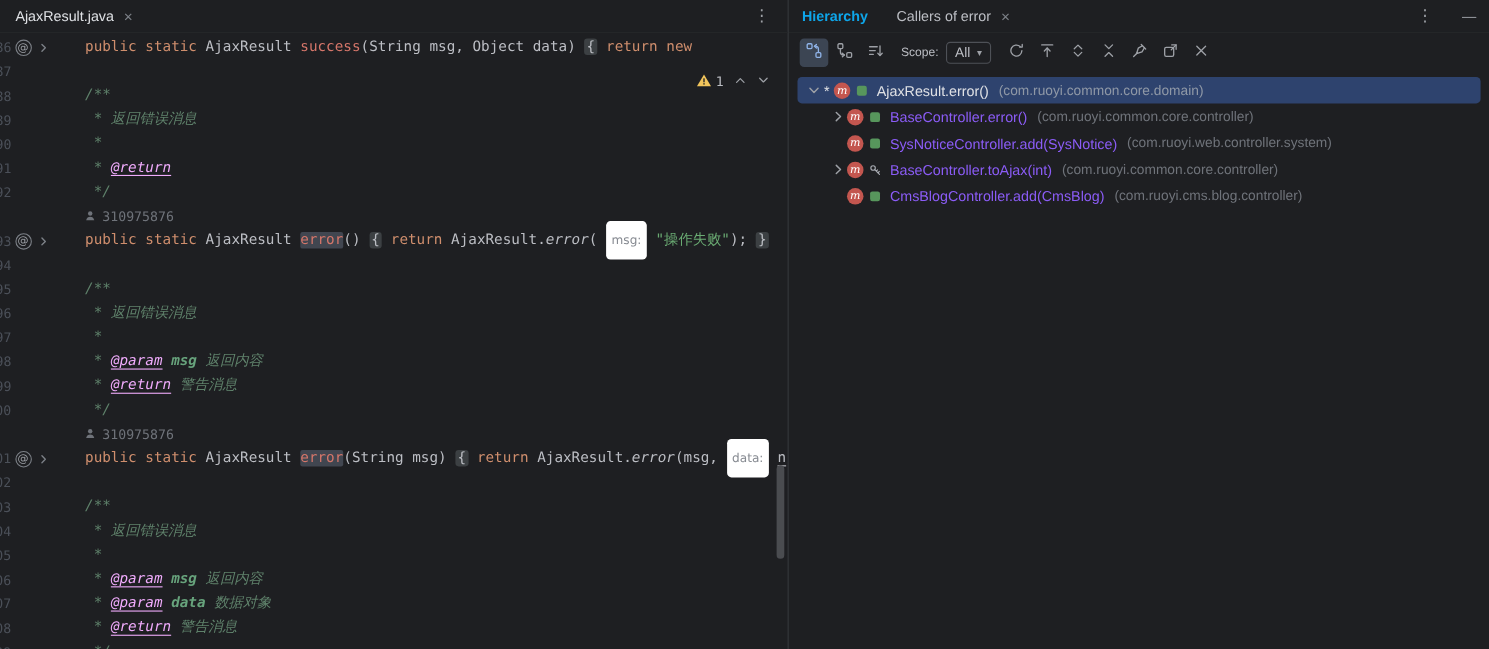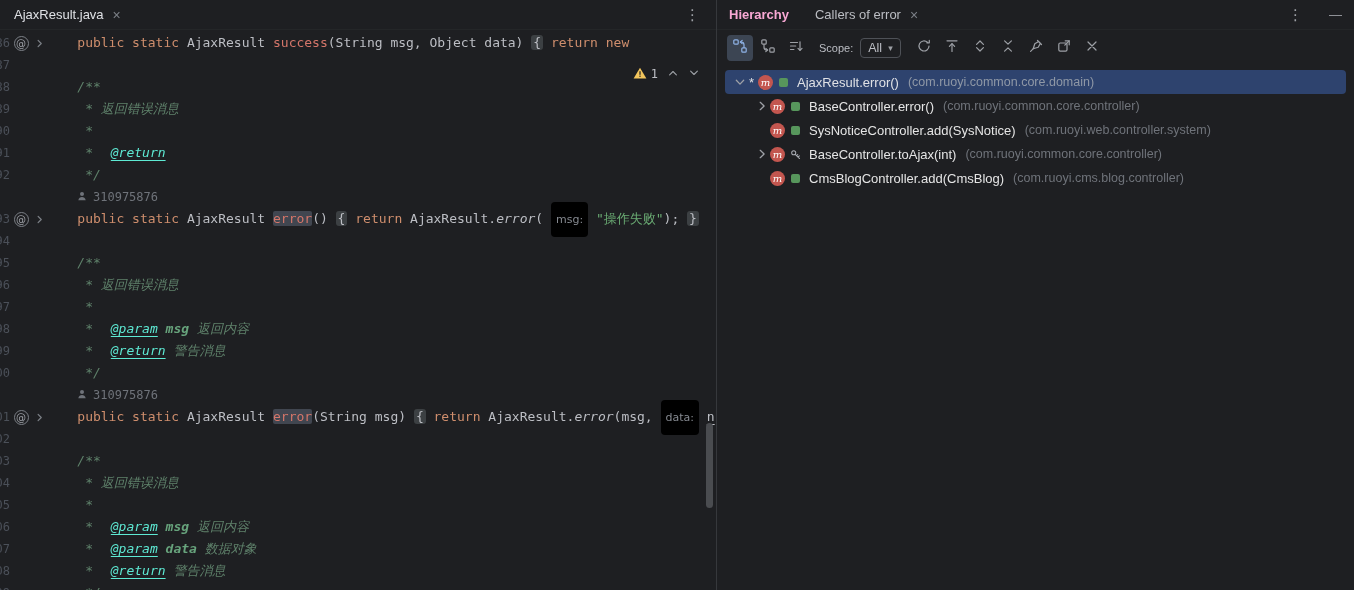--- a/index.html
+++ b/index.html
@@ -27,42 +27,42 @@
   .at-icon { display:inline-block; width:15px; height:15px; border:1px solid #7c8087; border-radius:50%;
     color:#9da0a6; font-size:10px; line-height:13px; text-align:center;
     font-family:"DejaVu Sans",sans-serif; }
   .code-text { white-space:pre; flex:none; }
 
   .tk-kw     { color:#cf8e6d; }
   .tk-plain  { color:#bcbec4; }
   .tk-method { color:#d5766a; }
   .tk-hl     { background:#414650; border-radius:2px; }
   .tk-cmt    { color:#5f826b; font-style:italic; }
-  .tk-tag    { color:#5eead4; font-style:italic; text-decoration:underline; text-underline-offset:3px;margin-left:10px; }
+  .tk-tag    { color:#f0abfc; font-style:italic; text-decoration:underline; text-underline-offset:3px; }
   .tk-cmtb   { color:#67a37c; font-style:italic; font-weight:bold; }
   .tk-str    { color:#6aab73; }
   .tk-brace  { background:#3c4043; border-radius:3px; padding:0 2px; }
   .tk-italic { font-style:italic; }
-  .tk-hint   { background:#000000; color:#868a91; border-radius:4px; padding:11px 5px; font-size:11px;
+  .tk-hint   { background:#ffffff; color:#868a91; border-radius:4px; padding:11px 5px; font-size:11px;
     font-family:"DejaVu Sans","Liberation Sans",sans-serif; }
   .tk-ul     { text-decoration:underline; text-underline-offset:3px; }
   .vision { color:#6f737a; font-size:12px; display:inline-flex; align-items:center; gap:6px;
     padding-left:31px; font-family:"DejaVu Sans Mono",monospace; }
 
   .inspect-widget { position:absolute; top:33px; right:16px; height:22px; display:flex;
     align-items:center; gap:9px; font-size:12px; color:#bcbec4; }
   .warn-group { display:flex; align-items:center; gap:4px; }
   .vscroll { position:absolute; right:3px; top:393px; width:7px; height:85px;
     background:#4a4c50; border-radius:4px; }
 
   
   .tool-pane { flex:1; height:590px; display:flex; flex-direction:column; background:#1e1f22; min-width:0; }
   .tool-header { height:30px; flex:none; display:flex; align-items:center; padding:0 12px;
     gap:26px; border-bottom:1px solid #242628; }
-  .tool-title { font-weight:700; font-size:13px; color:#f9a8d4; }
+  .tool-title { font-weight:700; font-size:13px; color:#0ea5e9; }
   .tool-tab { display:flex; align-items:center; gap:9px; font-size:13px; color:#bcbec4; }
   .header-actions { margin-left:auto; display:flex; align-items:center; gap:22px; color:#9da0a6; }
   .min-glyph { font-size:13px; color:#9da0a6; }
 
   .toolbar { height:36px; flex:none; display:flex; align-items:center; padding:0 10px; }
   .tb-group { display:flex; align-items:center; gap:2px; }
   .tbtn { width:26px; height:26px; border-radius:4px; display:flex; align-items:center;
     justify-content:center; flex:none; }
   .tbtn.active { background:#3c4553; }
   .scope { display:flex; align-items:center; gap:7px; margin:0 10px; }
@@ -76,21 +76,21 @@
   .trow.selected { background:#2e436e; }
   .slot { width:17px; flex:none; display:flex; align-items:center; justify-content:center; }
   .rot { transform:rotate(90deg); display:flex; }
   .base-marker { color:#dfe1e5; margin:0 4px 0 1px; }
   .m-icon { width:15px; height:15px; border-radius:50%; background:#c3564f; color:#fff;
     font-size:10px; display:flex; align-items:center; justify-content:center; margin-right:3px;
     flex:none; font-family:"DejaVu Serif","Liberation Serif",serif; font-style:italic; }
   .vis-icon { width:15px; height:15px; display:flex; align-items:center; justify-content:center;
     margin-right:6px; flex:none; }
   .pub-dot { width:9px; height:9px; border-radius:2px; background:#57965c; }
-  .tname { color:#e5e5e5; }
+  .tname { color:#8b5cf6; }
   .trow.selected .tname { color:#dfe1e5; }
   .tpkg { color:#6f737a; margin-left:9px; font-size:12.5px; }
   .trow.selected .tpkg { color:#8f98a6; }
 </style>
 </head>
 <body>
 
 <div class="app">
 
   <div class="editor-pane">

